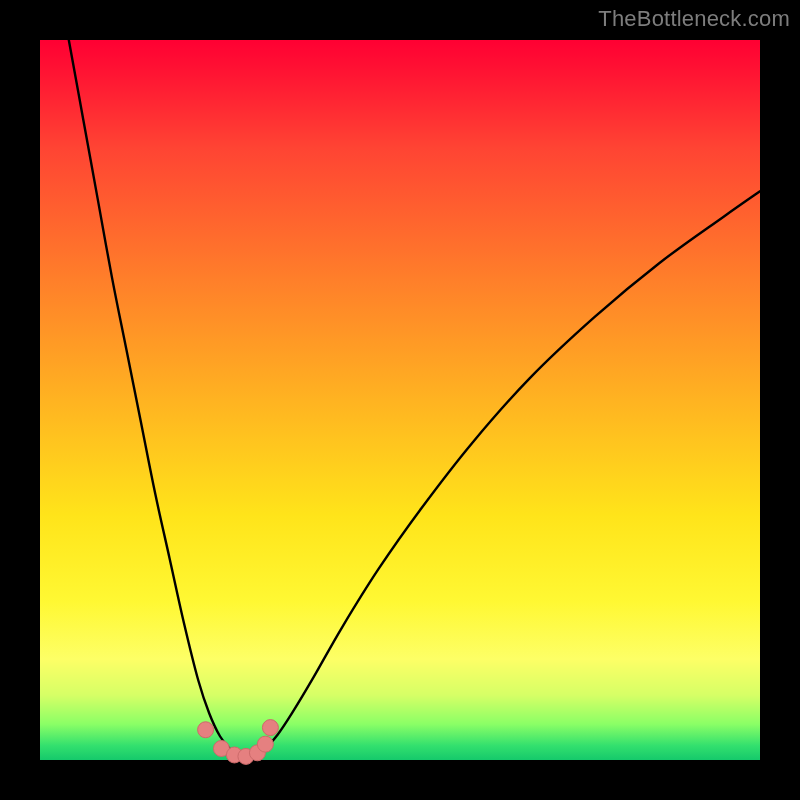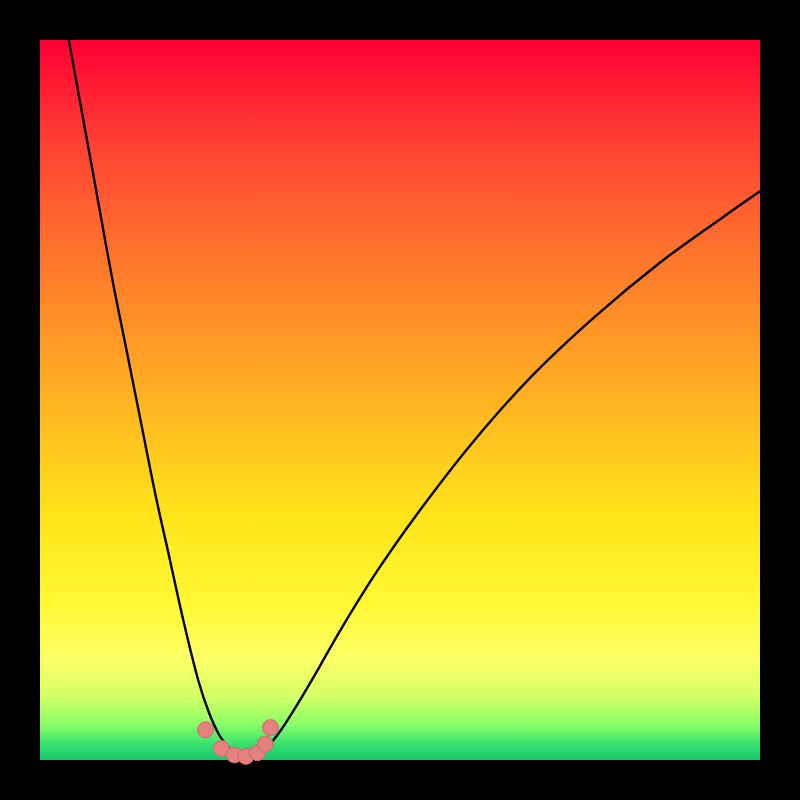--- a/index.html
+++ b/index.html
@@ -77,13 +77,14 @@
           <circle cx="165.60" cy="689.76" r="8" fill="#e58080" stroke="#cc6a6a" stroke-width="1"></circle>
           <circle cx="181.44" cy="708.48" r="8" fill="#e58080" stroke="#cc6a6a" stroke-width="1"></circle>
           <circle cx="194.40" cy="714.96" r="8" fill="#e58080" stroke="#cc6a6a" stroke-width="1"></circle>
           <circle cx="205.92" cy="716.40" r="8" fill="#e58080" stroke="#cc6a6a" stroke-width="1"></circle>
           <circle cx="217.44" cy="712.80" r="8" fill="#e58080" stroke="#cc6a6a" stroke-width="1"></circle>
           <circle cx="225.36" cy="704.16" r="8" fill="#e58080" stroke="#cc6a6a" stroke-width="1"></circle>
           <circle cx="230.40" cy="687.60" r="8" fill="#e58080" stroke="#cc6a6a" stroke-width="1"></circle>
         </g>
     </svg>
   </div>
+  <div class="watermark">TheBottleneck.com</div>
 </div>
 
 </body></html>

